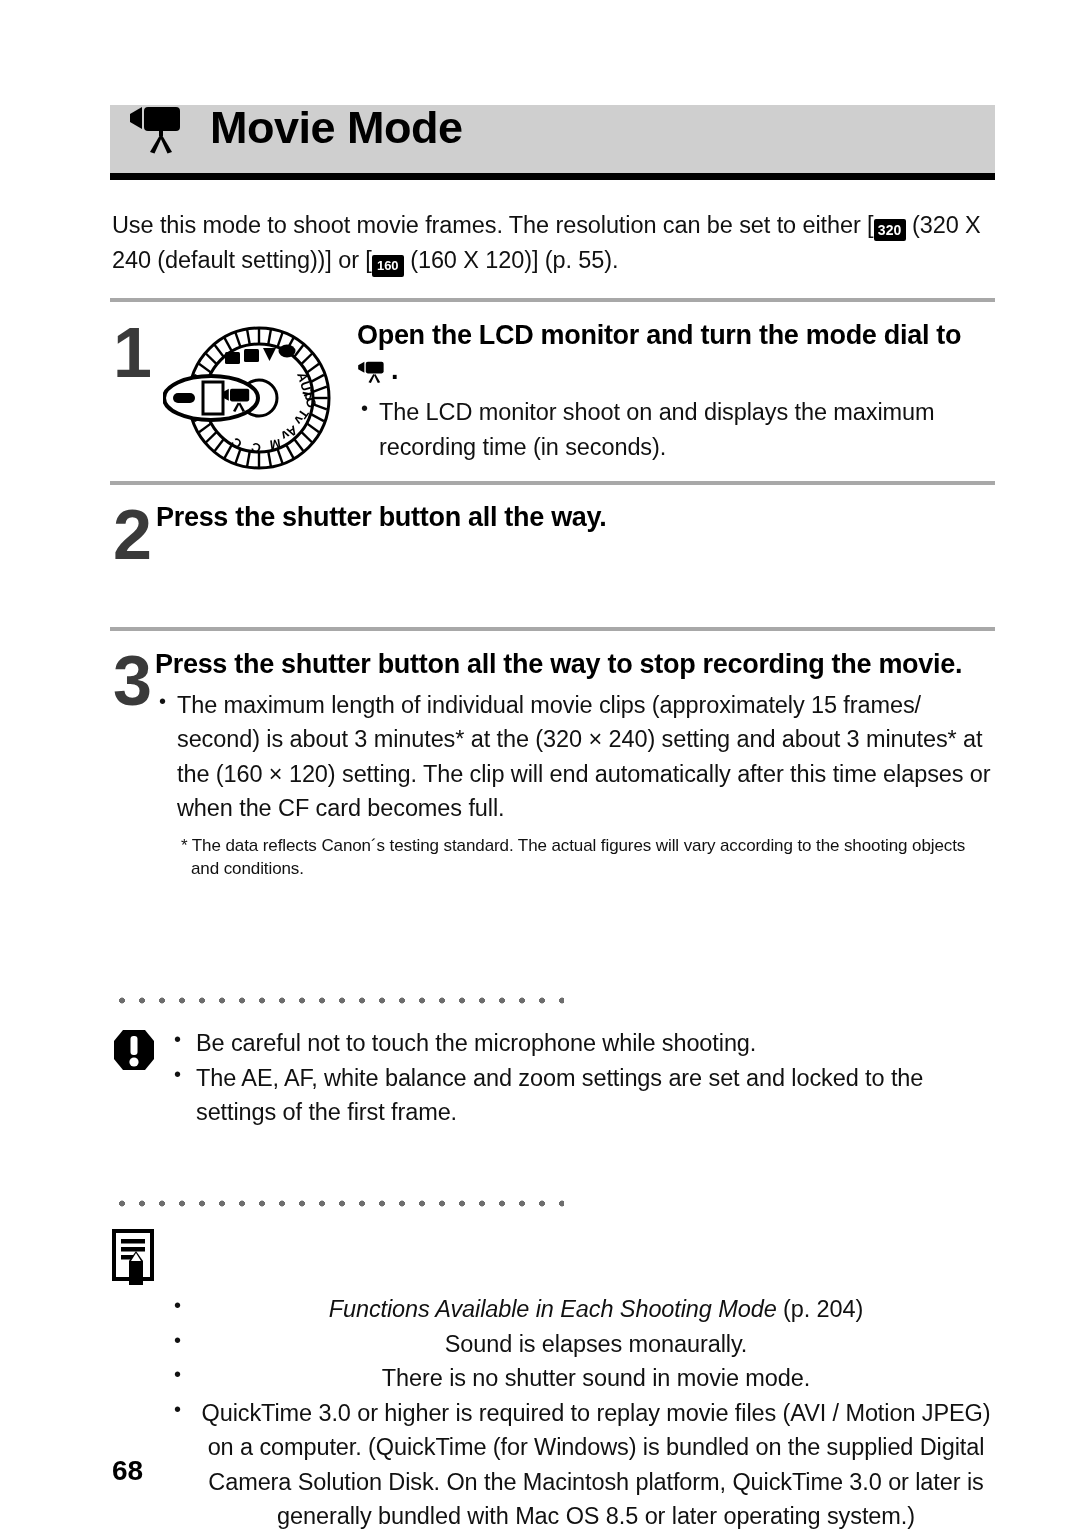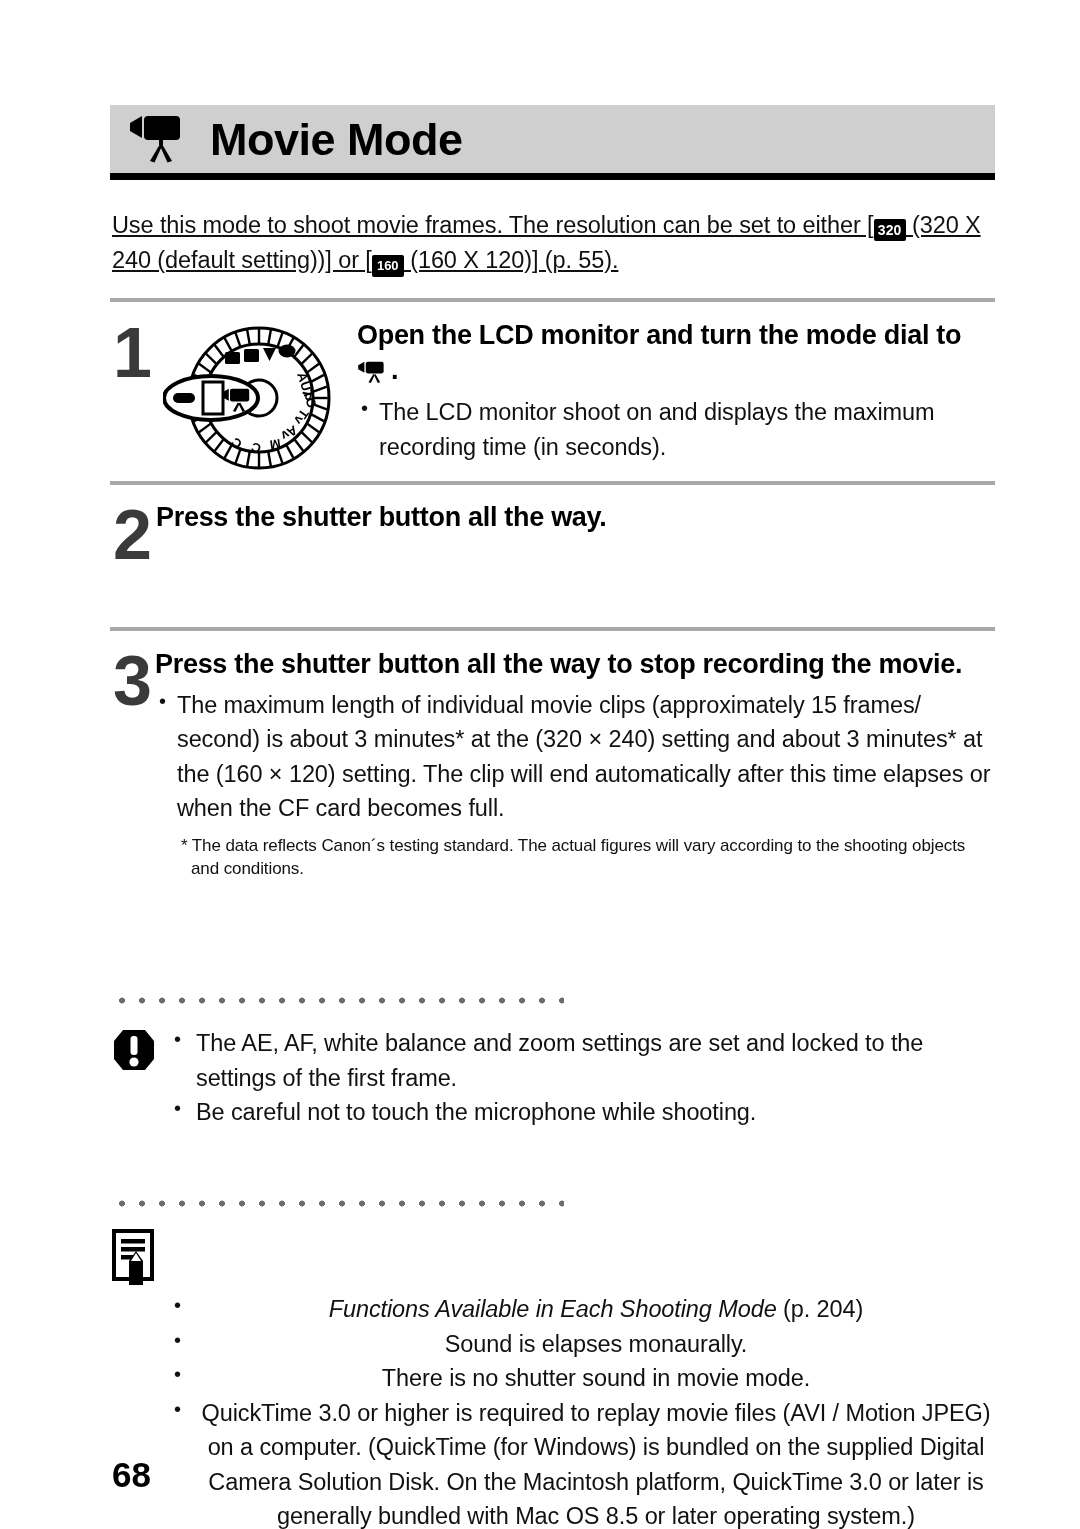--- a/index.html
+++ b/index.html
@@ -26,21 +26,20 @@
 
   
   .header-band {
     position: absolute;
     left: 110px;
     top: 105px;
     width: 885px;
     height: 68px;
     background: #cfcfcf;
     display: flex;
-    align-items: center;
   }
   .header-rule {
     position: absolute;
     left: 110px;
     top: 173px;
     width: 885px;
     height: 7px;
     background: #000000;
   }
   .header-icon {
@@ -57,21 +56,20 @@
     line-height: 1;
     color: #000;
   }
 
   
   .body-text {
     font-size: 23.5px;
     line-height: 1.48;
     color: #111;
     letter-spacing: -0.1px;
-    text-decoration: underline;
   }
 
   .intro {
     position: absolute;
     left: 112px;
     top: 208px;
     width: 884px;
   }
 
   
@@ -179,21 +177,21 @@
   }
   .note-list .bullet-line { padding-left: 24px; margin-bottom: 0; }
   .note-list .bullet-line::before { left: 2px; }
   .ital { font-style: italic; }
 
   
   .page-num {
     position: absolute;
     left: 112px;
     top: 1455px;
-    font-size: 35px;
+    font-size: 28px;
     font-weight: bold;
     color: #000;
   }
 </style>
 </head>
 <body>
 
 <div class="page">
 
   <div class="header-band">
@@ -330,22 +328,22 @@
 
   <div class="icon-box" style="left:108px; top:1024px;">
     <svg width="52" height="52" viewBox="0 0 52 52" xmlns="http://www.w3.org/2000/svg">
       <path d="M15 6 H37 L46 17 V35 L37 46 H15 L6 35 V17 Z" fill="#000"></path>
       <rect x="22.5" y="12" width="7" height="19" rx="3" fill="#fff"></rect>
       <circle cx="26" cy="38" r="4.6" fill="#fff"></circle>
     </svg>
   </div>
 
   <div class="note-list" style="left:172px; top:1026px; width:824px;">
+    <div class="bullet-line">Be careful not to touch the microphone while shooting.</div>
     <div class="bullet-line">The AE, AF, white balance and zoom settings are set and locked to the settings of the first frame.</div>
-    <div class="bullet-line">Be careful not to touch the microphone while shooting.</div>
   </div>
 
   <div class="dotted" style="top:1199px; width:452px;"></div>
 
   <div class="icon-box" style="left:110px; top:1229px; width:52px; height:58px;">
     <svg width="52" height="58" viewBox="0 0 52 58" xmlns="http://www.w3.org/2000/svg">
       <rect x="4" y="2" width="38" height="48" fill="#fff" stroke="#000" stroke-width="4"></rect>
       <rect x="11" y="10" width="24" height="4.5" fill="#000"></rect>
       <rect x="11" y="18" width="24" height="4.5" fill="#000"></rect>
       <rect x="11" y="26" width="14" height="4.5" fill="#000"></rect>

